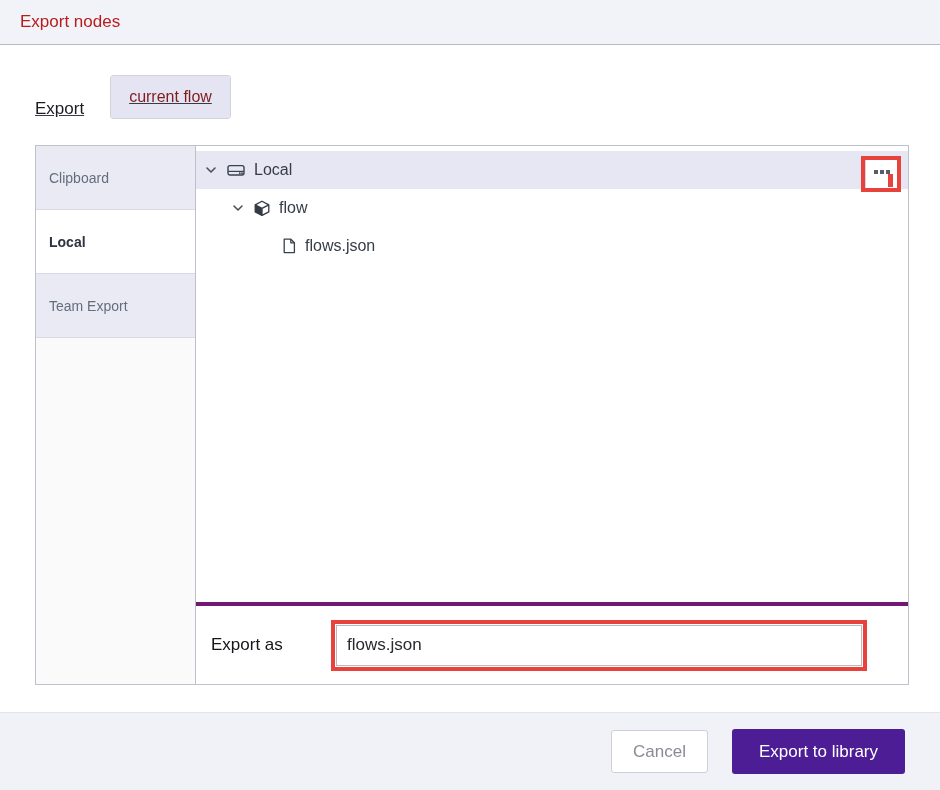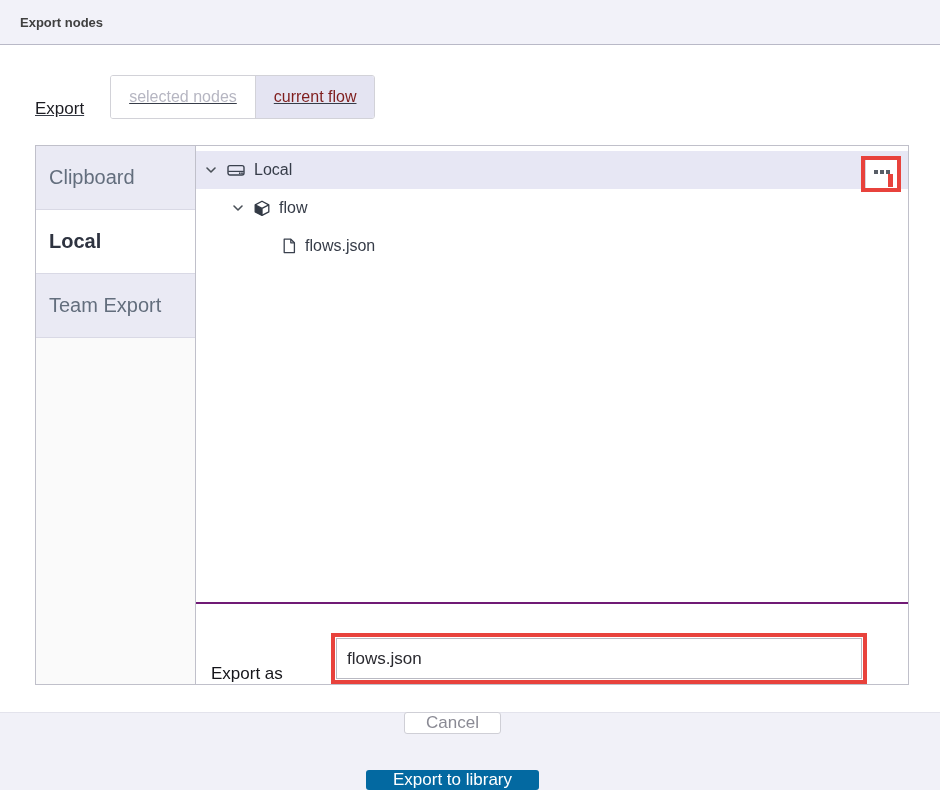--- a/index.html
+++ b/index.html
@@ -13,21 +13,21 @@
   }
 
   
   .dlg-header {
     position: absolute; left: 0; top: 0; width: 940px; height: 45px;
     background: #f2f2f9;
     border-bottom: 1px solid #b9b9c7;
     display: flex; align-items: center; padding-left: 20px;
   }
   .dlg-header h1 {
-    font-size: 13px; font-weight: bold; color: #404040;
+    font-size: 17px; font-weight: normal; color: #b91c1c;
   }
 
   
   .export-row {
     position: absolute; left: 35px; top: 83px; height: 36px;
     display: flex; align-items: flex-end; text-decoration: underline;
   }
   .export-row .row-label {
     font-size: 17px; color: #1c1c22; margin-right: 26px;
   }
@@ -54,21 +54,21 @@
     display: flex;
   }
   .sidebar {
     width: 160px; height: 100%;
     border-right: 1px solid #c0c0ca;
     background: #fafafa;
     display: flex; flex-direction: column;
   }
   .side-tab {
     height: 64px; display: flex; align-items: center;
-    padding-left: 13px; font-size: 20px; color: #636e7d;
+    padding-left: 13px; font-size: 14px; color: #636e7d;
     background: #eaeaf4; border-bottom: 1px solid #d9d9e5;
     cursor: pointer;
   }
   .side-tab.active {
     background: #ffffff; color: #2e3340; font-weight: bold;
   }
 
   .panel-main { flex: 1; position: relative; }
 
   
@@ -100,68 +100,67 @@
   .dots { display: flex; gap: 2px; margin-bottom: 4px; }
   .dots span { width: 4px; height: 4px; background: #585d66; display: block; }
   .red-caret {
     position: absolute; right: 4px; bottom: 1px; width: 5px; height: 13px;
     background: #e8423c;
   }
 
   
   .exportas-bar {
     position: absolute; left: 0; right: 0; bottom: 0; height: 82px;
-    border-top: 2px solid #701a75; background: #ffffff;
-    display: flex; align-items: flex-end;
+    border-top: 4px solid #701a75; background: #ffffff;
+    display: flex; align-items: center;
   }
   .exportas-bar .ea-label {
     font-size: 17px; color: #15151a; margin-left: 15px; width: 120px;
   }
   .input-annot {
     width: 536px; height: 51px;
     border: 4px solid #e8423c; background: #fff;
     display: flex; align-items: stretch;
   }
   .input-annot input {
     flex: 1; margin: 1px; border: 1px solid #b9b9c2;
     font-family: inherit; font-size: 17px; color: #2a2a30;
     padding: 0 10px; outline: none; background: #fff;
   }
 
   
   .dlg-footer {
     position: absolute; left: 0; top: 712px; width: 940px; height: 78px;
     background: #f1f1f8; border-top: 1px solid #e3e3ec;
     display: flex; align-items: center; justify-content: flex-end;
-    gap: 36px; padding-right: 35px; flex-direction: column;
+    gap: 24px; padding-right: 35px;
   }
   .btn-cancel {
     width: 97px; height: 43px;
     background: #ffffff; border: 1px solid #cfcfd6; border-radius: 3px;
     font-family: inherit; font-size: 17px; color: #8a8a94; cursor: pointer;
   }
   .btn-submit {
     width: 173px; height: 45px;
-    background: #0369a1; border: none; border-radius: 3px;
+    background: #4c1d95; border: none; border-radius: 3px;
     font-family: inherit; font-size: 17px; color: #ffffff; cursor: pointer;
   }
 
   svg { display: block; }
 </style>
 </head>
 <body>
 
 <div class="dlg-header">
   <h1>Export nodes</h1>
 </div>
 
 <div class="export-row">
   <span class="row-label">Export</span>
   <div class="seg-group">
-    <button class="seg-btn disabled">selected nodes</button>
     <button class="seg-btn selected">current flow</button>
   </div>
 </div>
 
 <div class="panel">
 
   <div class="sidebar">
     <div class="side-tab">
       <span>Clipboard</span>
     </div>

